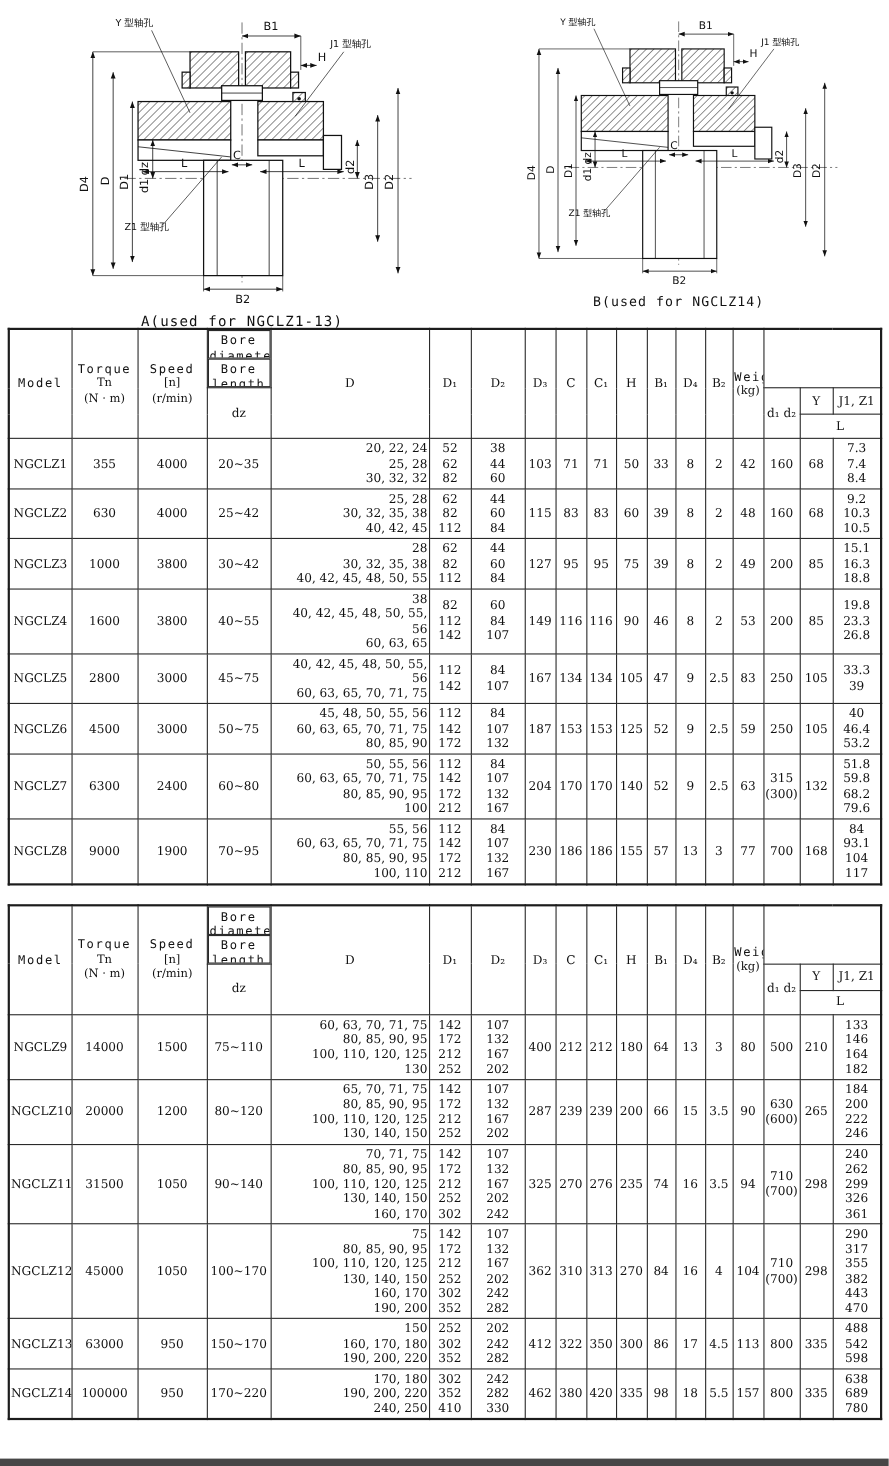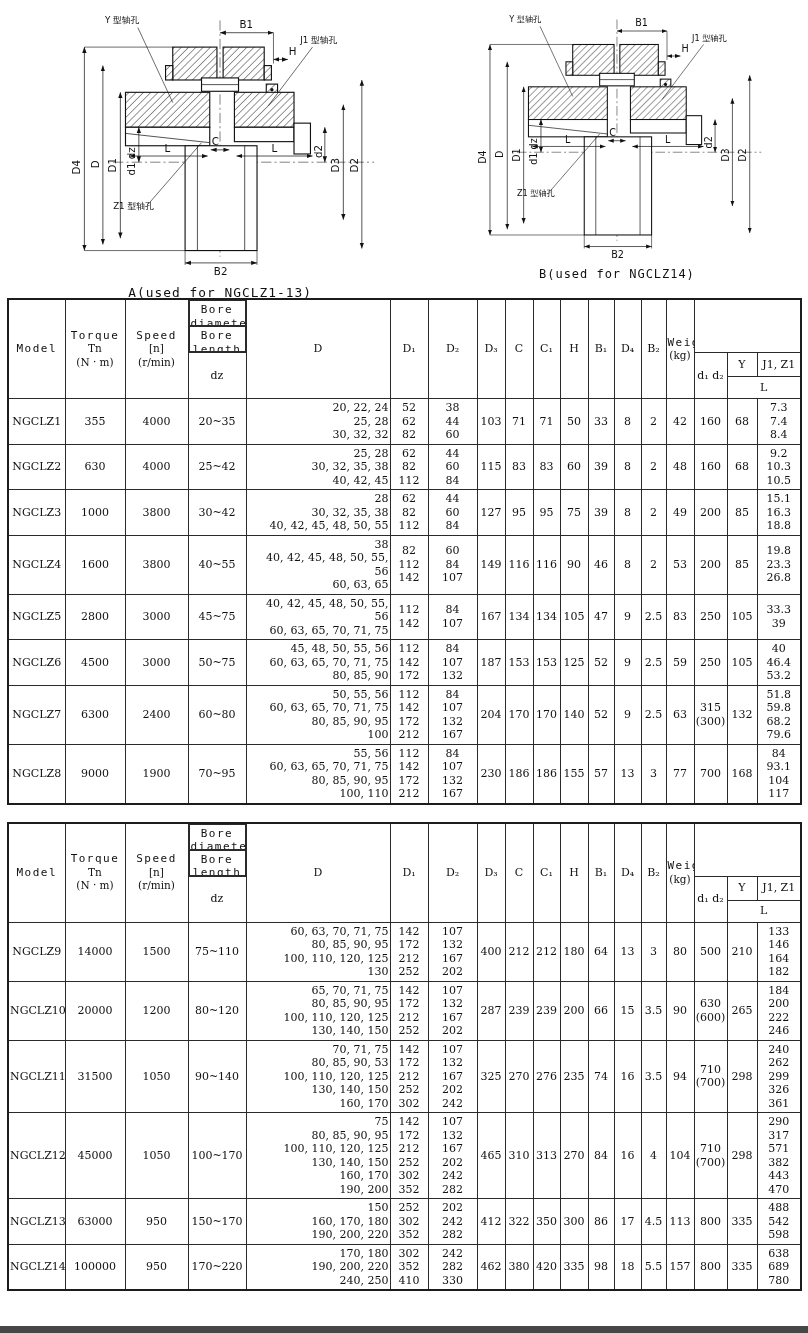--- a/index.html
+++ b/index.html
@@ -549,21 +549,21 @@
 200
 222
 246</td>
         </tr>
         <tr>
           <td>NGCLZ11</td>
           <td>31500</td>
           <td>1050</td>
           <td>90~140</td>
           <td class="left">70, 71, 75
-80, 85, 90, 53
+80, 85, 90, 95
 100, 110, 120, 125
 130, 140, 150
 160, 170</td>
           <td>142
 172
 212
 252
 302</td>
           <td>107
 132
@@ -603,34 +603,34 @@
 212
 252
 302
 352</td>
           <td>107
 132
 167
 202
 242
 282</td>
-          <td>465</td>
+          <td>362</td>
           <td>310</td>
           <td>313</td>
           <td>270</td>
           <td>84</td>
           <td>16</td>
           <td>4</td>
           <td>104</td>
           <td>710
 (700)</td>
           <td>298</td>
           <td>290
 317
-571
+355
 382
 443
 470</td>
         </tr>
         <tr>
           <td>NGCLZ13</td>
           <td>63000</td>
           <td>950</td>
           <td>150~170</td>
           <td class="left">150

